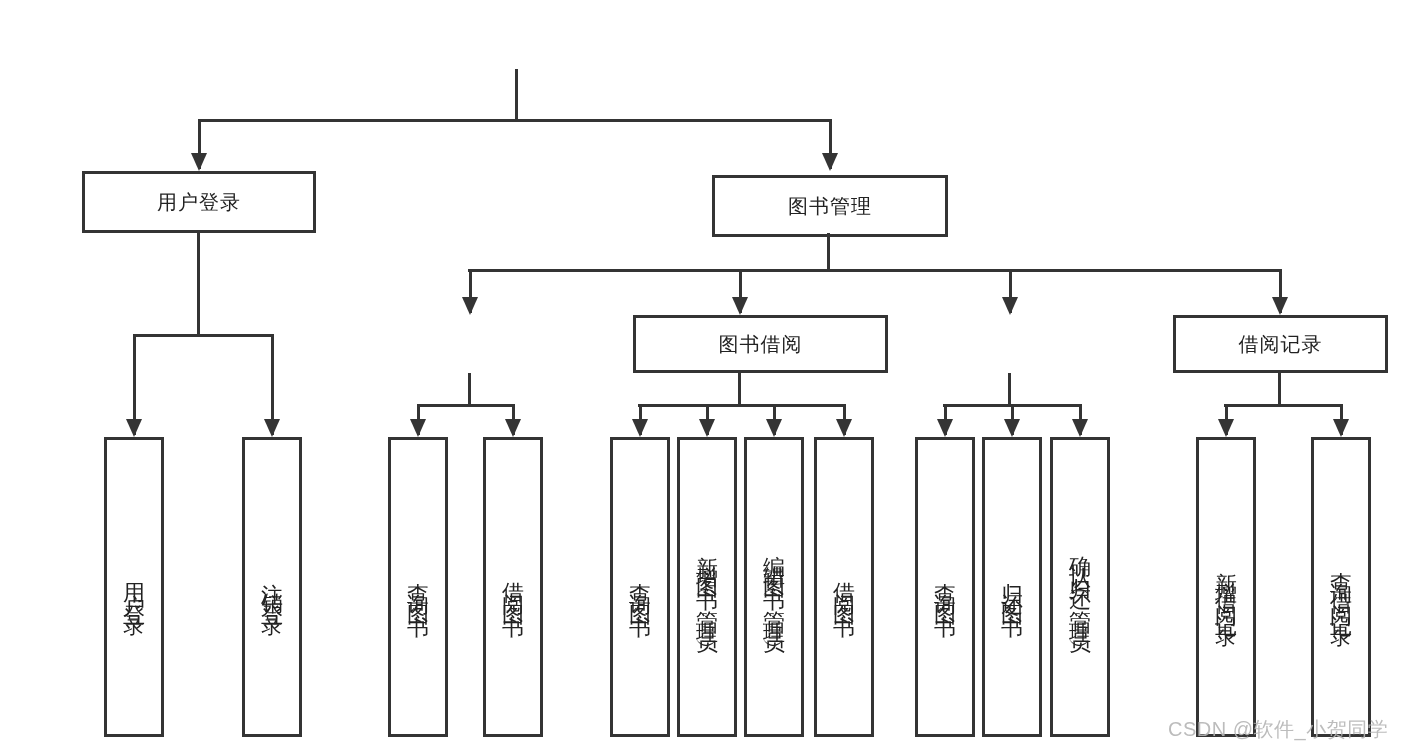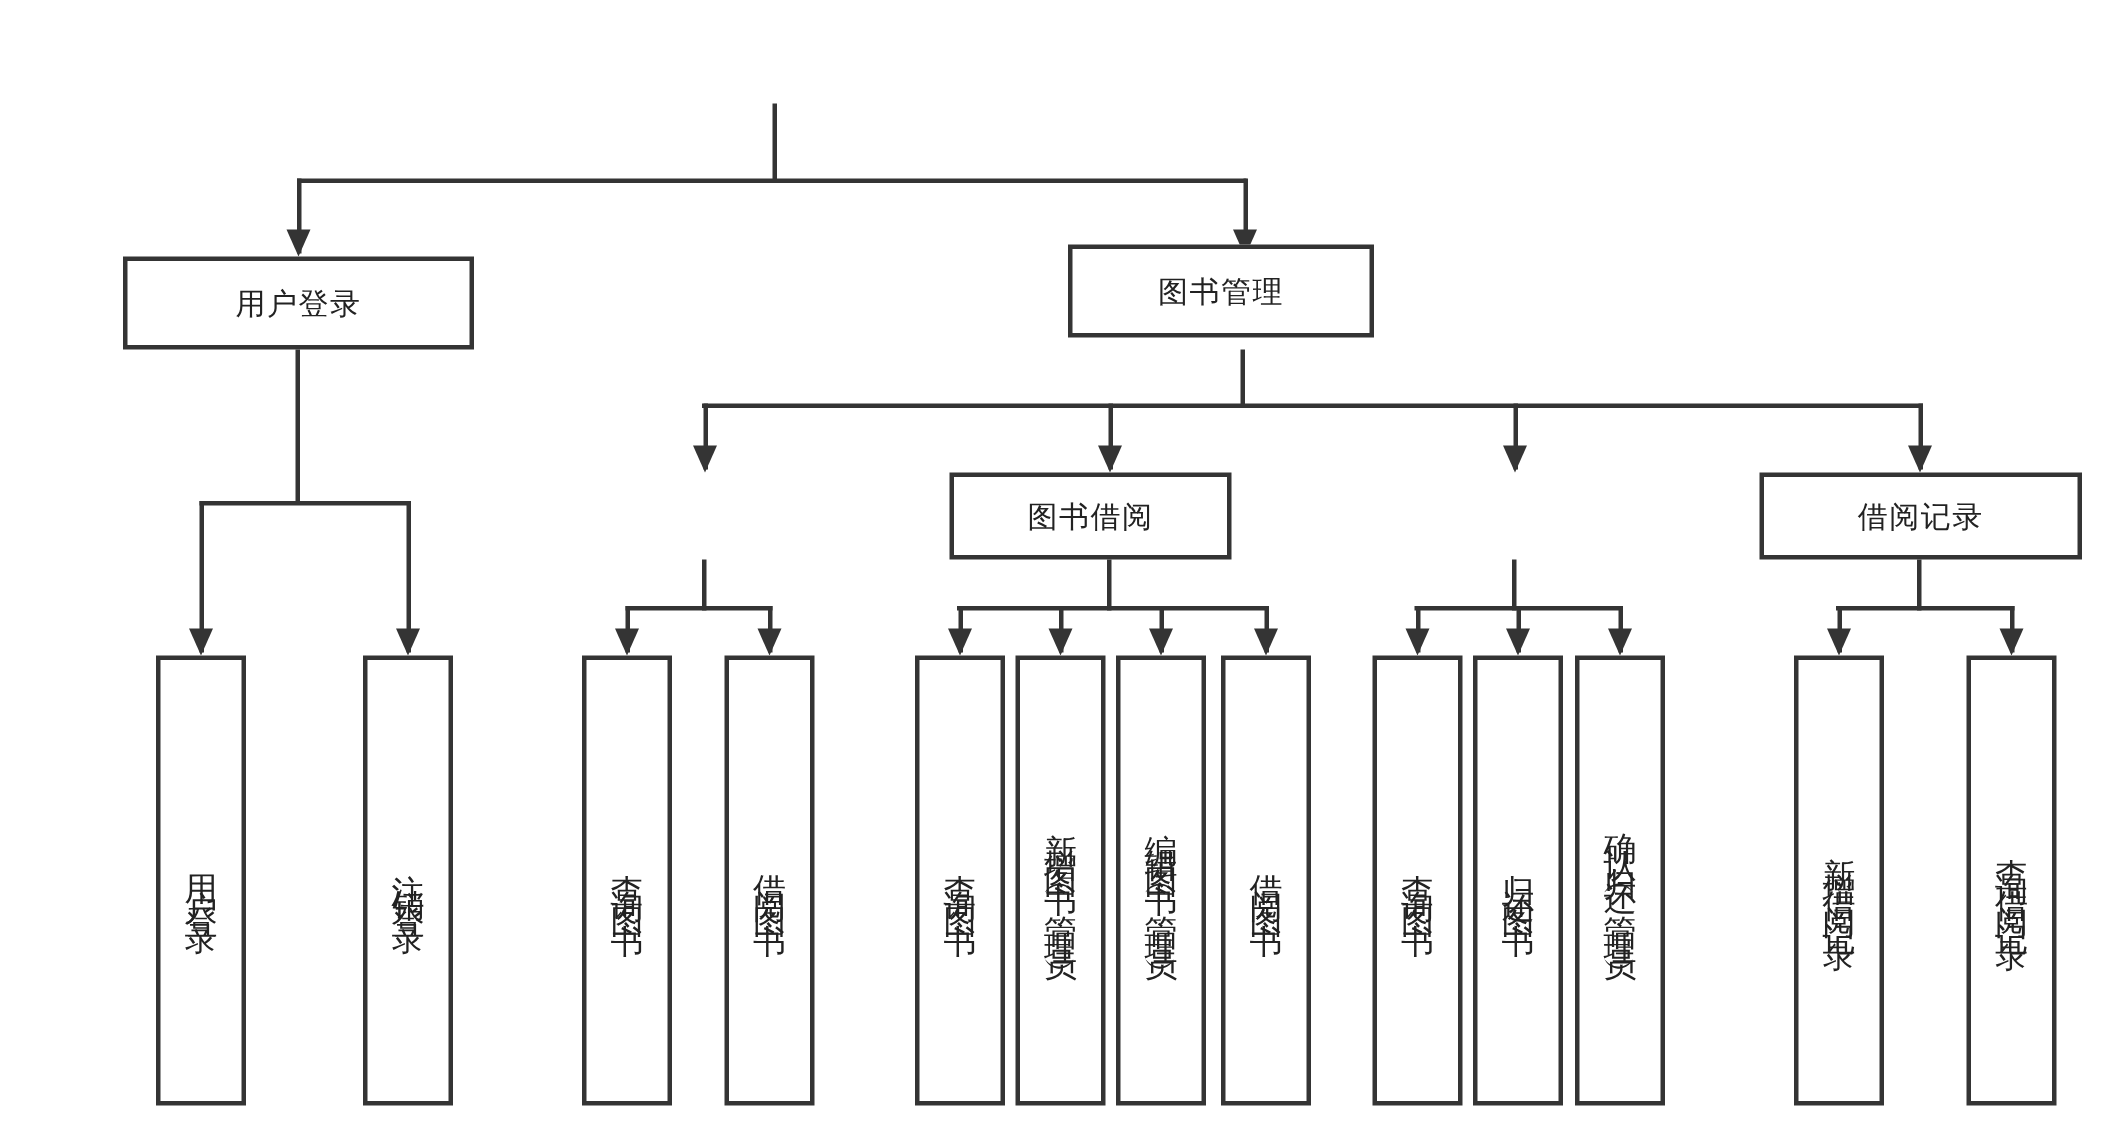--- a/index.html
+++ b/index.html
@@ -87,21 +87,21 @@
       <i class="head"></i>
     </div>
   <div class="arrow" style="left:822px;top:119px;height:52px;">
       <i class="stem"></i>
       <i class="head"></i>
     </div>
 
   <div class="box" style="left:82px;top:171px;width:234px;height:62px;">
     <span>用户登录</span>
   </div>
-  <div class="box" style="left:712px;top:163px;width:204px;height:62px;">
+  <div class="box" style="left:712px;top:175px;width:236px;height:62px;">
     <span>图书管理</span>
   </div>
 
   <div class="vline" style="left:197px;top:233px;height:103px;"></div>
   <div class="hline" style="left:133px;top:334px;width:141px;"></div>
   <div class="arrow" style="left:126px;top:334px;height:103px;">
       <i class="stem"></i>
       <i class="head"></i>
     </div>
   <div class="arrow" style="left:264px;top:334px;height:103px;">
@@ -121,21 +121,21 @@
     </div>
   <div class="arrow" style="left:1002px;top:269px;height:46px;">
       <i class="stem"></i>
       <i class="head"></i>
     </div>
   <div class="arrow" style="left:1272px;top:269px;height:46px;">
       <i class="stem"></i>
       <i class="head"></i>
     </div>
 
-  <div class="box" style="left:633px;top:315px;width:188px;height:58px;">
+  <div class="box" style="left:633px;top:315px;width:255px;height:58px;">
     <span>图书借阅</span>
   </div>
   <div class="box" style="left:1173px;top:315px;width:215px;height:58px;">
     <span>借阅记录</span>
   </div>
 
   <div class="vline" style="left:468px;top:373px;height:34px;"></div>
   <div class="hline" style="left:417px;top:404px;width:98px;"></div>
   <div class="arrow" style="left:410px;top:404px;height:33px;">
       <i class="stem"></i>
@@ -228,14 +228,15 @@
     <span class="vtext">确认归还（管理员）</span>
   </div>
 
   <div class="box leaf" style="left:1196px;top:437px;width:60px;height:300px;">
     <span class="vtext">新增借阅记录</span>
   </div>
   <div class="box leaf" style="left:1311px;top:437px;width:60px;height:300px;">
     <span class="vtext">查询借阅记录</span>
   </div>
 
+  <div class="watermark">CSDN @软件_小贺同学</div>
 
 </div>
 
 </body></html>

